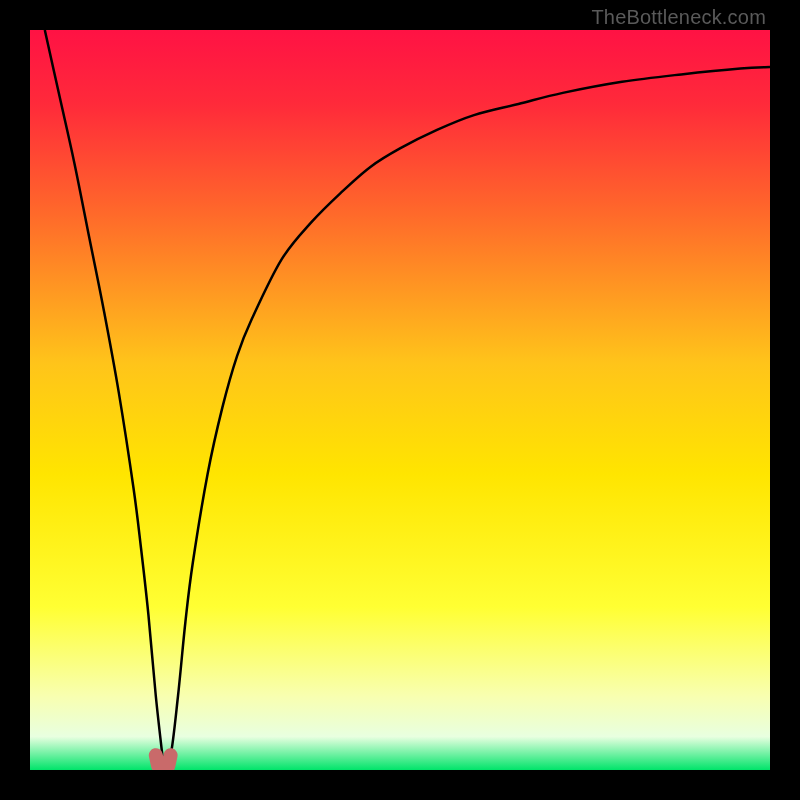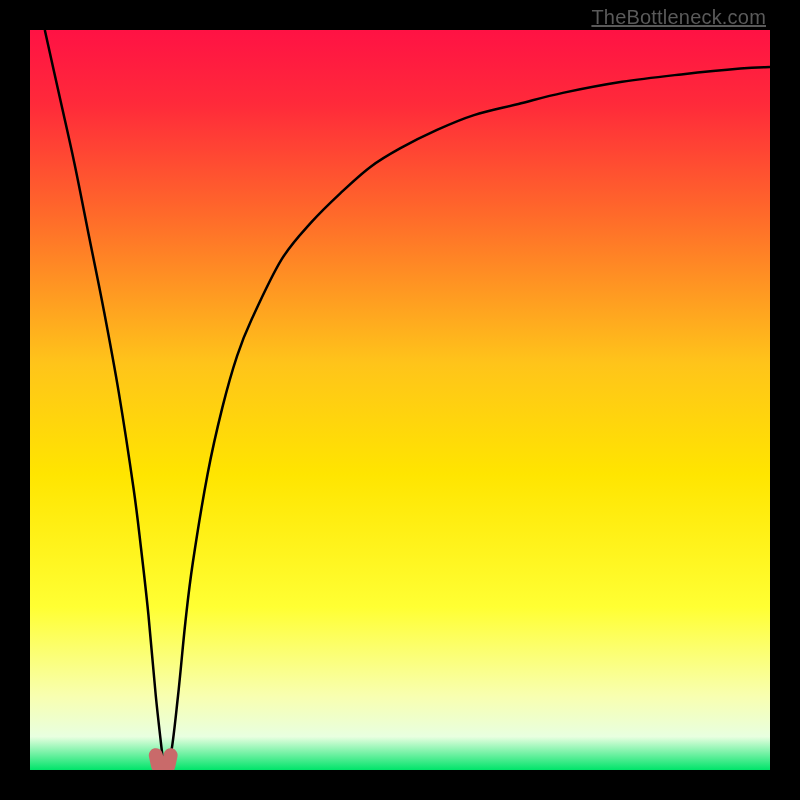--- a/index.html
+++ b/index.html
@@ -31,21 +31,20 @@
   }
   .watermark {
     position: absolute;
     top: 6px;
     right: 34px;
     color: #5a5a5a;
     font-size: 20px;
     font-weight: 500;
     letter-spacing: 0.2px;
     user-select: none;
-    text-decoration: underline;
   }
   svg { display: block; }
 </style>
 </head>
 <body>
 
 <div class="frame">
 
   <div class="watermark">TheBottleneck.com</div>
 

